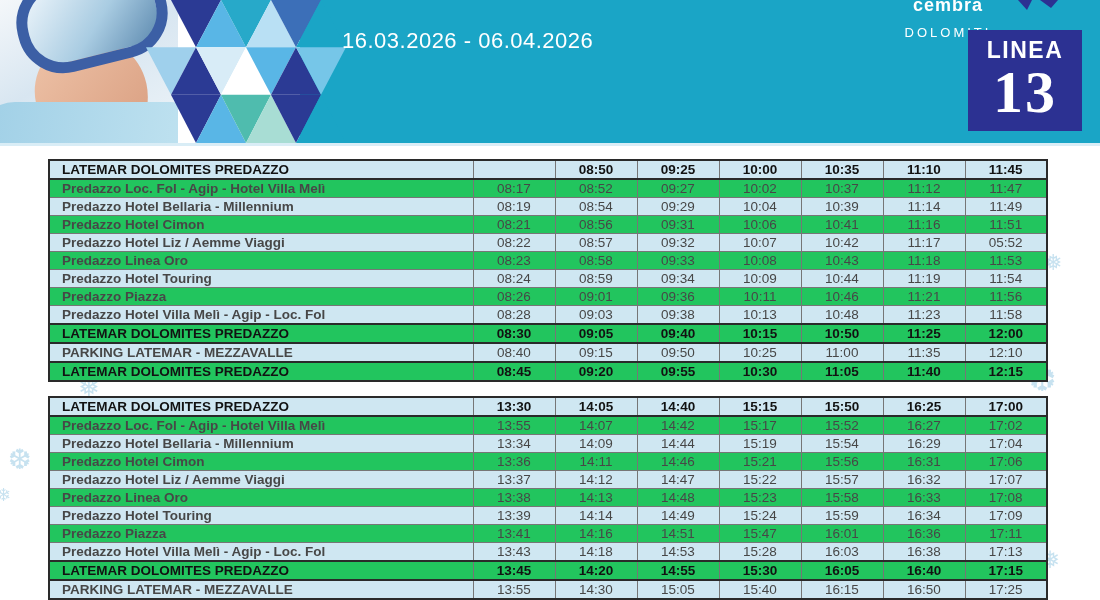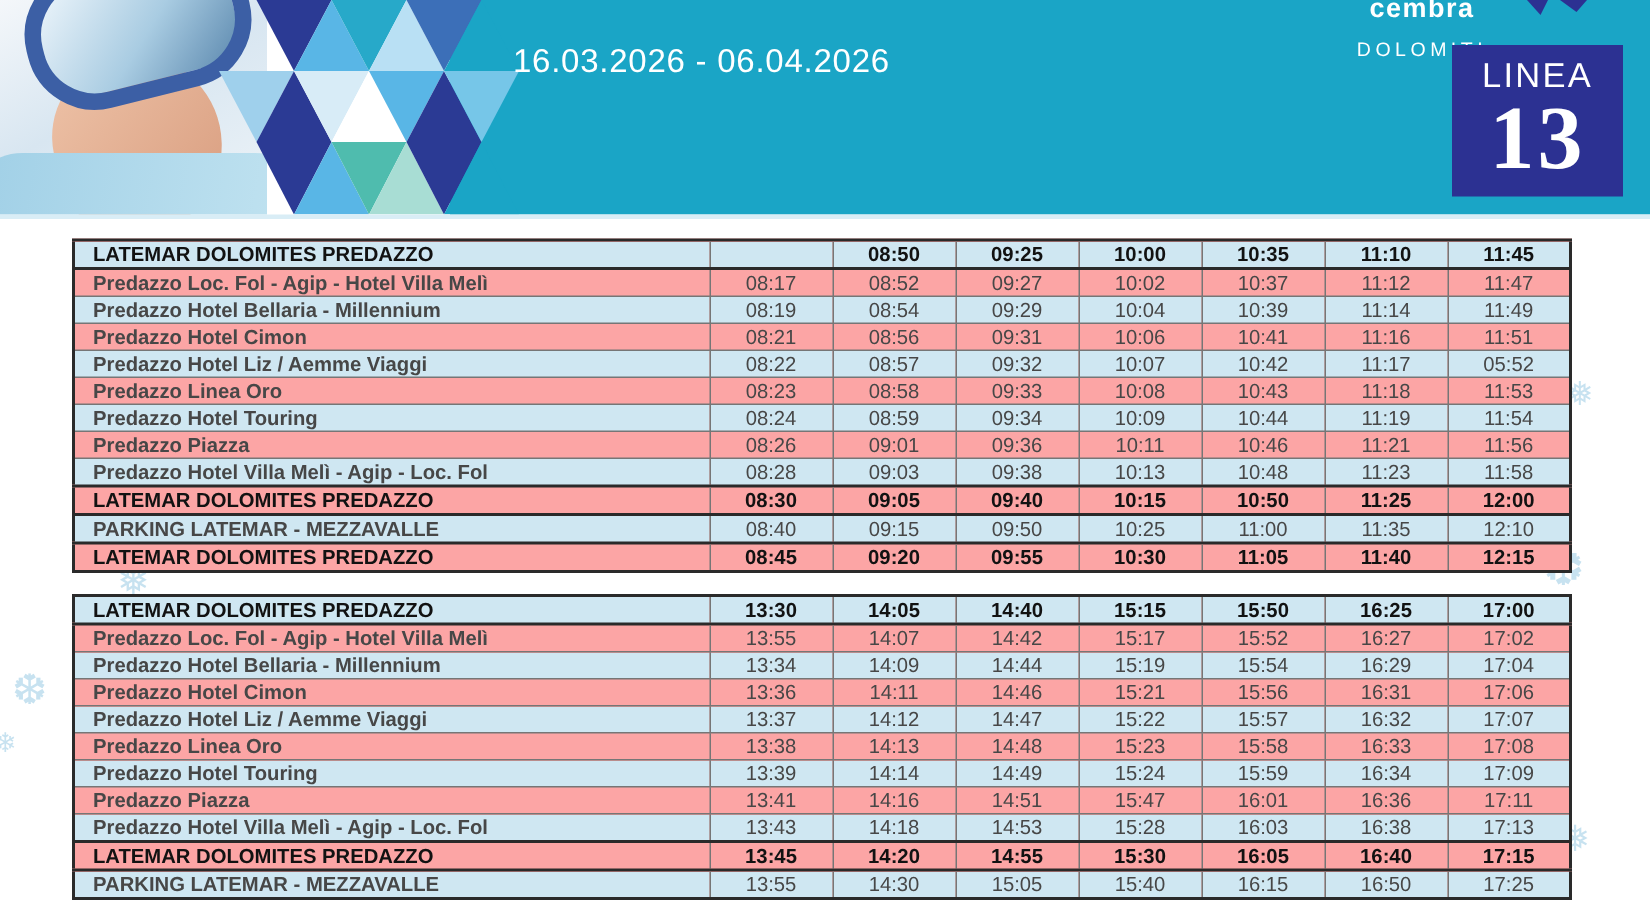--- a/index.html
+++ b/index.html
@@ -35,26 +35,26 @@
   .date-range { font-size:22px; font-weight:normal; letter-spacing:0.5px; margin-top:15px; }
 
   .brand { position:absolute; left:896px; top:-4px; width:104px; text-align:center; color:#ffffff; z-index:3; }
   .brand-name { font-size:18px; font-weight:bold; letter-spacing:1px; line-height:18px; }
   .brand-sub { font-size:13px; letter-spacing:3px; margin-top:11px; }
 
   .corner-mark { position:absolute; left:1018px; top:0; z-index:3; }
 
   .linea-box { position:absolute; left:968px; top:30px; width:114px; height:101px; background:#2c3192;
                color:#ffffff; text-align:center; z-index:3; }
-  .linea-label { font-size:23px; font-weight:normal; letter-spacing:1.5px; margin-top:7px; }
+  .linea-label { font-size:23px; font-weight:bold; letter-spacing:1.5px; margin-top:7px; }
   .linea-number { font-size:60px; font-weight:bold; line-height:56px; letter-spacing:2px;font-family:Liberation Serif, serif; }
 
   
   table.tt { position:absolute; left:48px; width:998px; border-collapse:collapse; table-layout:fixed;
-             background:#fca5a5; z-index:2; border:2px solid #2a2a2a; }
+             background:#22c55e; z-index:2; border:2px solid #2a2a2a; }
   .tt1 { top:159px; }
   .tt2 { top:396px; }
   table.tt td { border:1px solid #767676; height:17px; padding:0; font-size:13.5px; color:#474747;
                 white-space:nowrap; overflow:hidden; }
   table.tt td.name { text-align:left; padding-left:12px;font-weight:bold; }
   table.tt td.time { text-align:center; }
   table.tt tr.alt td { background:#cfe7f2; }
   table.tt tr.boldrow td { font-weight:bold; color:#121212; border-top:2px solid #2a2a2a; border-bottom:2px solid #2a2a2a; }
 
   

